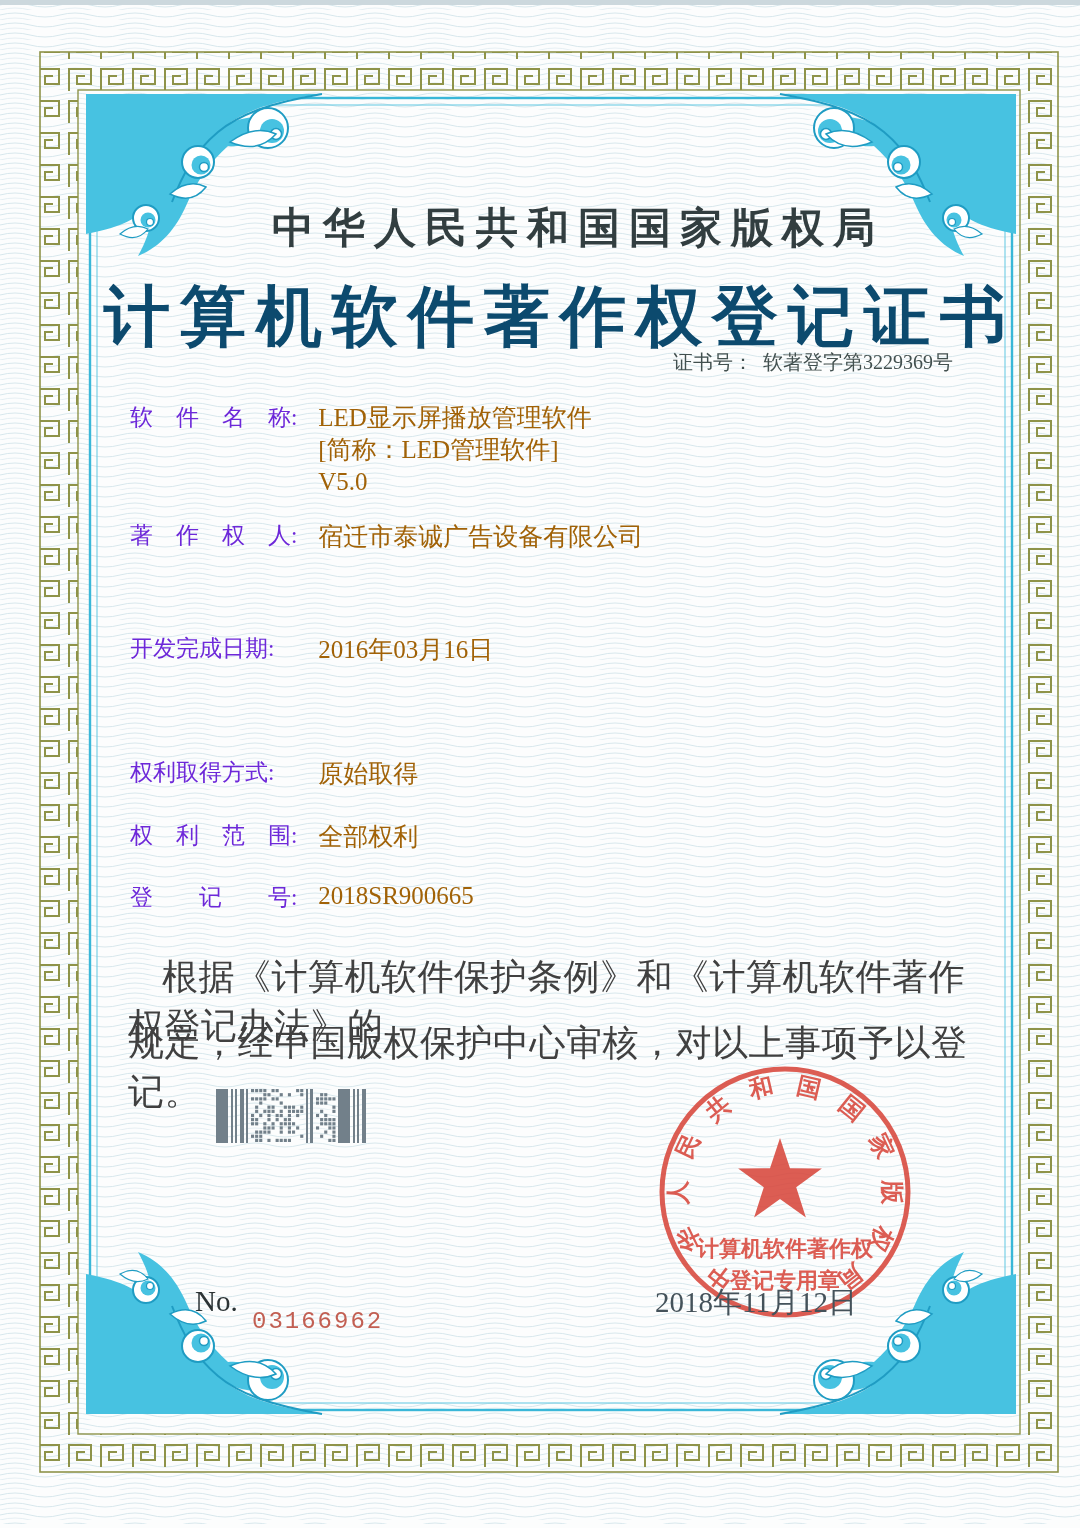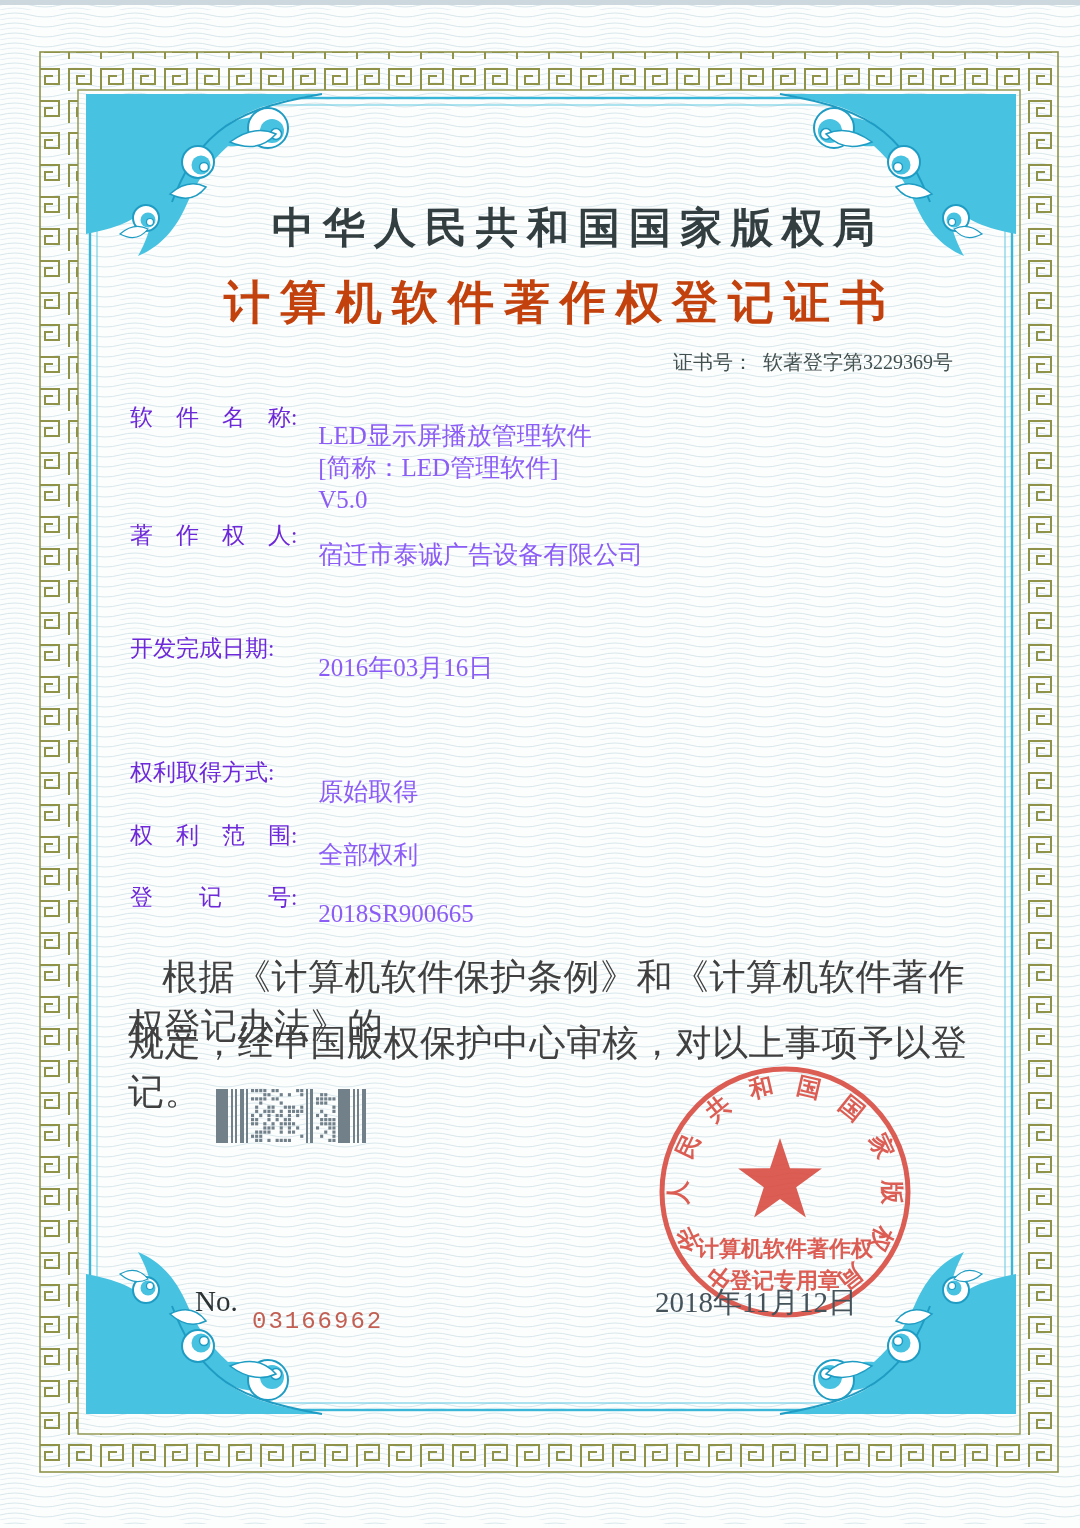--- a/index.html
+++ b/index.html
@@ -11,27 +11,27 @@
   }
   .abs{position:absolute;}
   .scan-top{position:absolute;top:0;left:0;width:1080px;height:5px;background:#ccd8dd;}
   
   .authority{
     left:40px;top:200px;width:1076px;text-align:center;
     font-size:42px;font-weight:bold;letter-spacing:9px;color:#323e40;
   }
   .cert-title{
     left:40px;top:272px;width:1040px;text-align:center;
-    font-size:46px;font-weight:bold;letter-spacing:10px;color:#c2410c;
+    font-size:66px;font-weight:bold;letter-spacing:10px;color:#0c4a6e;
   }
   .certno{left:673px;top:349px;font-size:20px;color:#42504f;}
   .certno .clbl{display:inline-block;width:85px;}
   .row{left:130px;font-size:25px;white-space:nowrap;}
   .row .lbl{display:inline-block;width:182px;font-size:23px;vertical-align:top;color:#6d28d9;}
-  .row .val{display:inline-block;vertical-align:top;color:#8b5cf6;margin-top:18px;}
+  .row .val{display:inline-block;vertical-align:top;color:#a16207;}
   .name-lines div{line-height:32px;}
   .statement{left:128px;width:850px;font-size:36px;color:#404040;letter-spacing:0.5px;}
   .statement.l1{text-indent:34px;}
   .footer-no{left:195px;top:1285px;font-size:29px;color:#2b3335;}
   .footer-serial{
     left:252px;top:1289px;font-size:24px;letter-spacing:2px;color:#c25f52;
     font-family:"Liberation Mono","DejaVu Sans Mono",monospace;
     margin-top:19px;
   }
   .footer-date{left:655px;top:1283px;font-size:29px;color:#44525a;}

